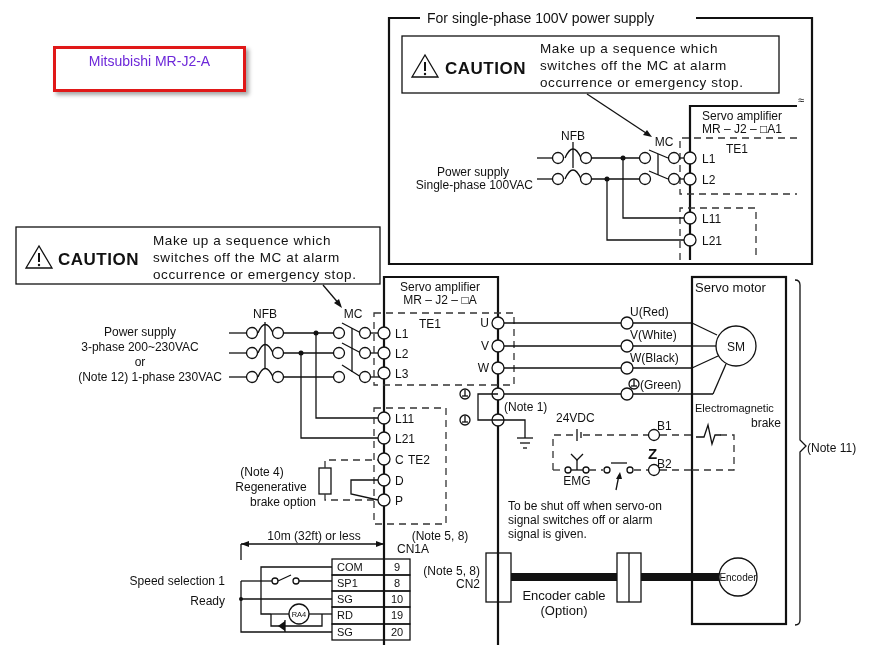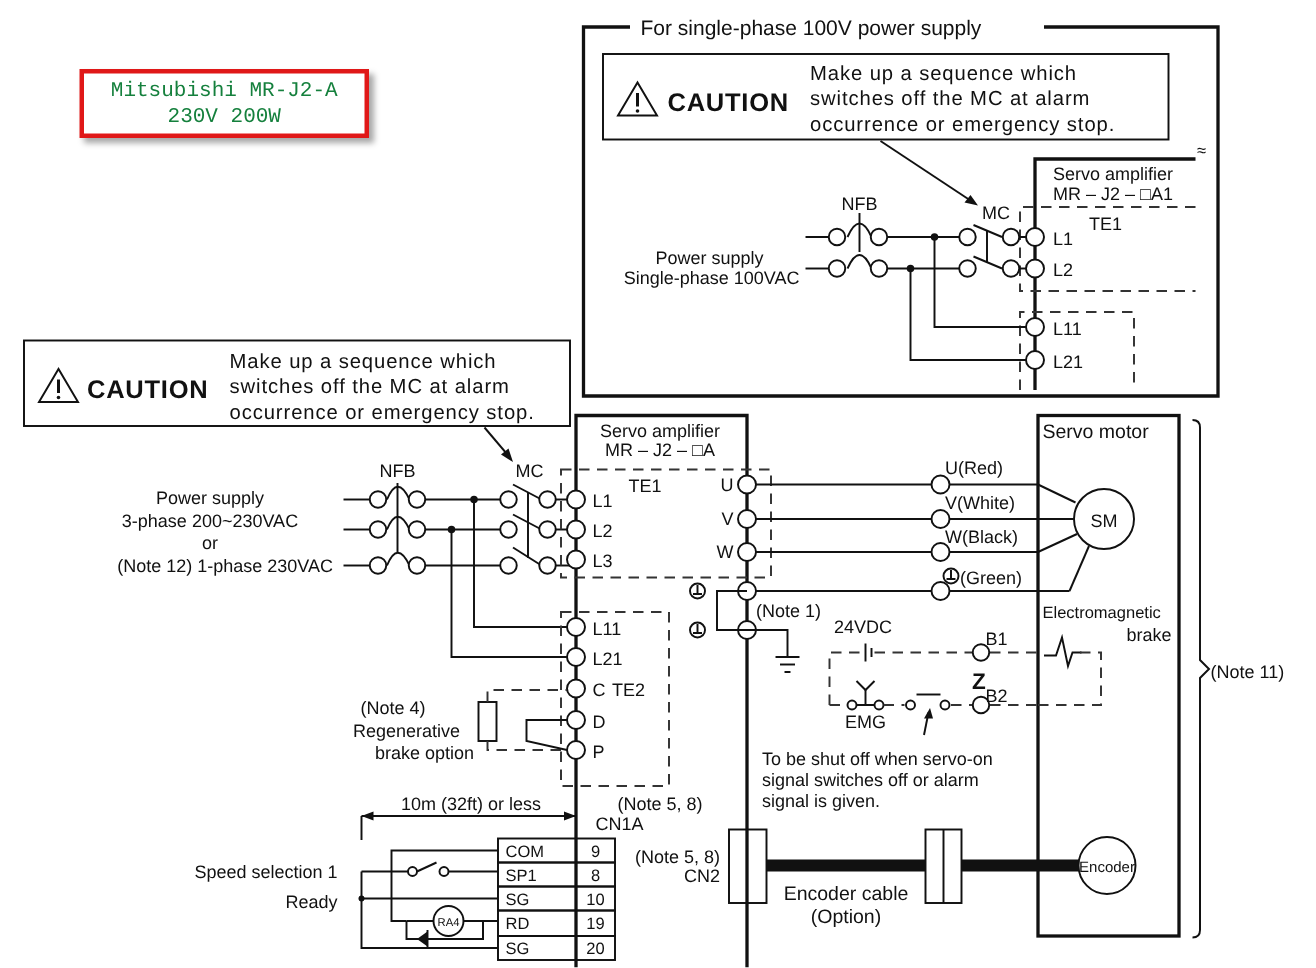--- a/index.html
+++ b/index.html
@@ -13,28 +13,27 @@
   .term { stroke: #111; stroke-width: 1.3; fill: #fff; }
   .dot { fill: #111; }
   .t12 { font-size: 12px; }
   .t11 { font-size: 11px; }
   .caution-word { font-size: 17px; font-weight: bold; letter-spacing: 0.5px; }
   .caution-msg { font-size: 13.5px; letter-spacing: 0.6px; }
   .title-box { position: absolute; left: 53px; top: 46px; width: 193px; height: 46px;
                border: 3px solid #e01818; background: #fff;
                box-shadow: 3px 3px 4px rgba(0,0,0,0.35);
                text-align: center; font-size: 14px; line-height: 17px; padding-top: 4px; box-sizing: border-box; }
-  .title-box div { color: #15803d; font-family: Liberation Mono, monospace; }
+  .title-box div { color: #6d28d9; }
 </style>
 </head>
 <body>
 
 <div class="title-box">
   <div>Mitsubishi MR-J2-A</div>
-  <div>230V 200W</div>
 </div>
 
 <svg id="diagram" width="877" height="645" viewBox="0 0 877 645">
 
   <g>
     <path class="wb" d="M420 18 L389 18 L389 264 L812 264 L812 18 L696 18"></path>
     <text x="427" y="23" font-size="14">For single-phase 100V power supply</text>
 
     <rect x="402" y="36" width="377" height="57" class="w"></rect>
     <g>

